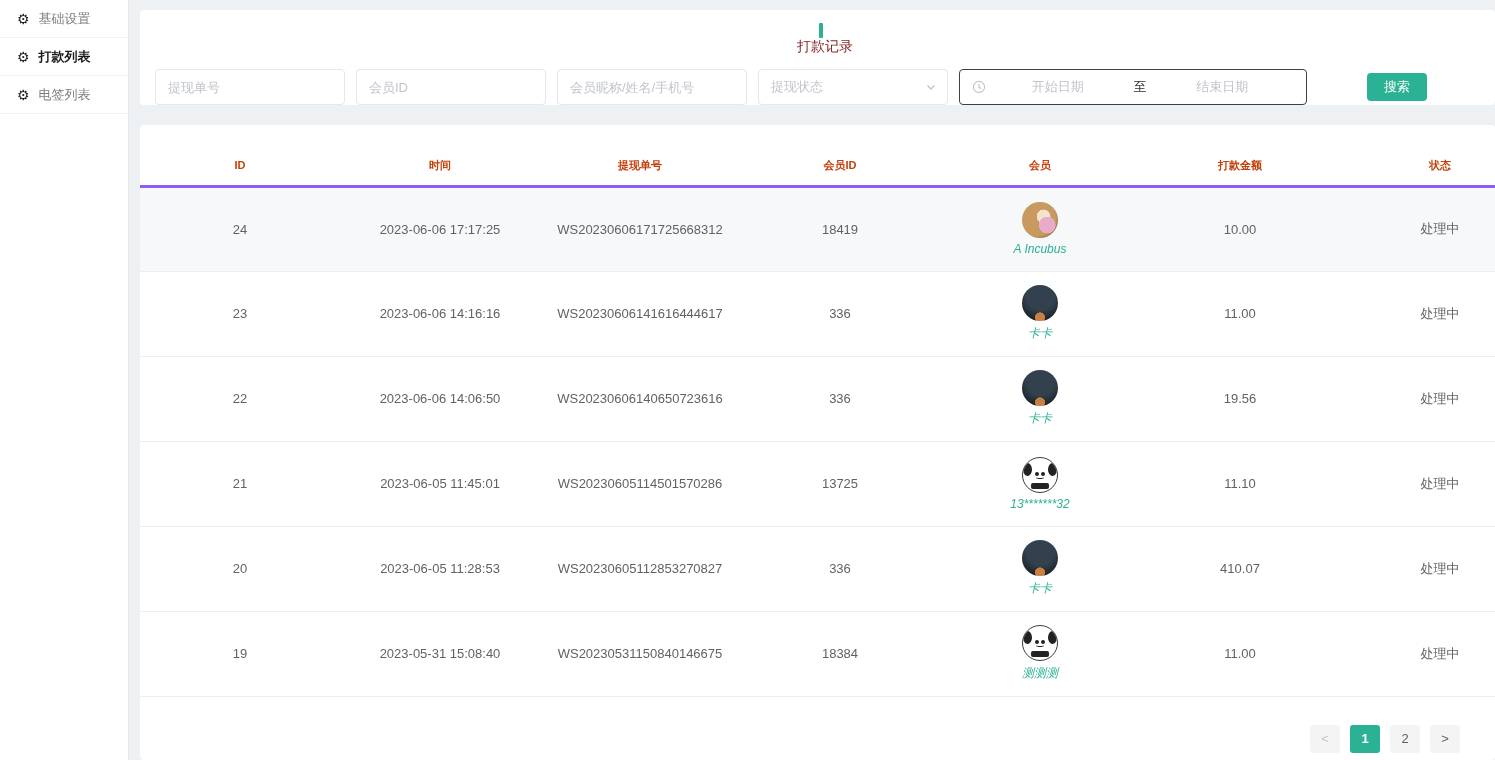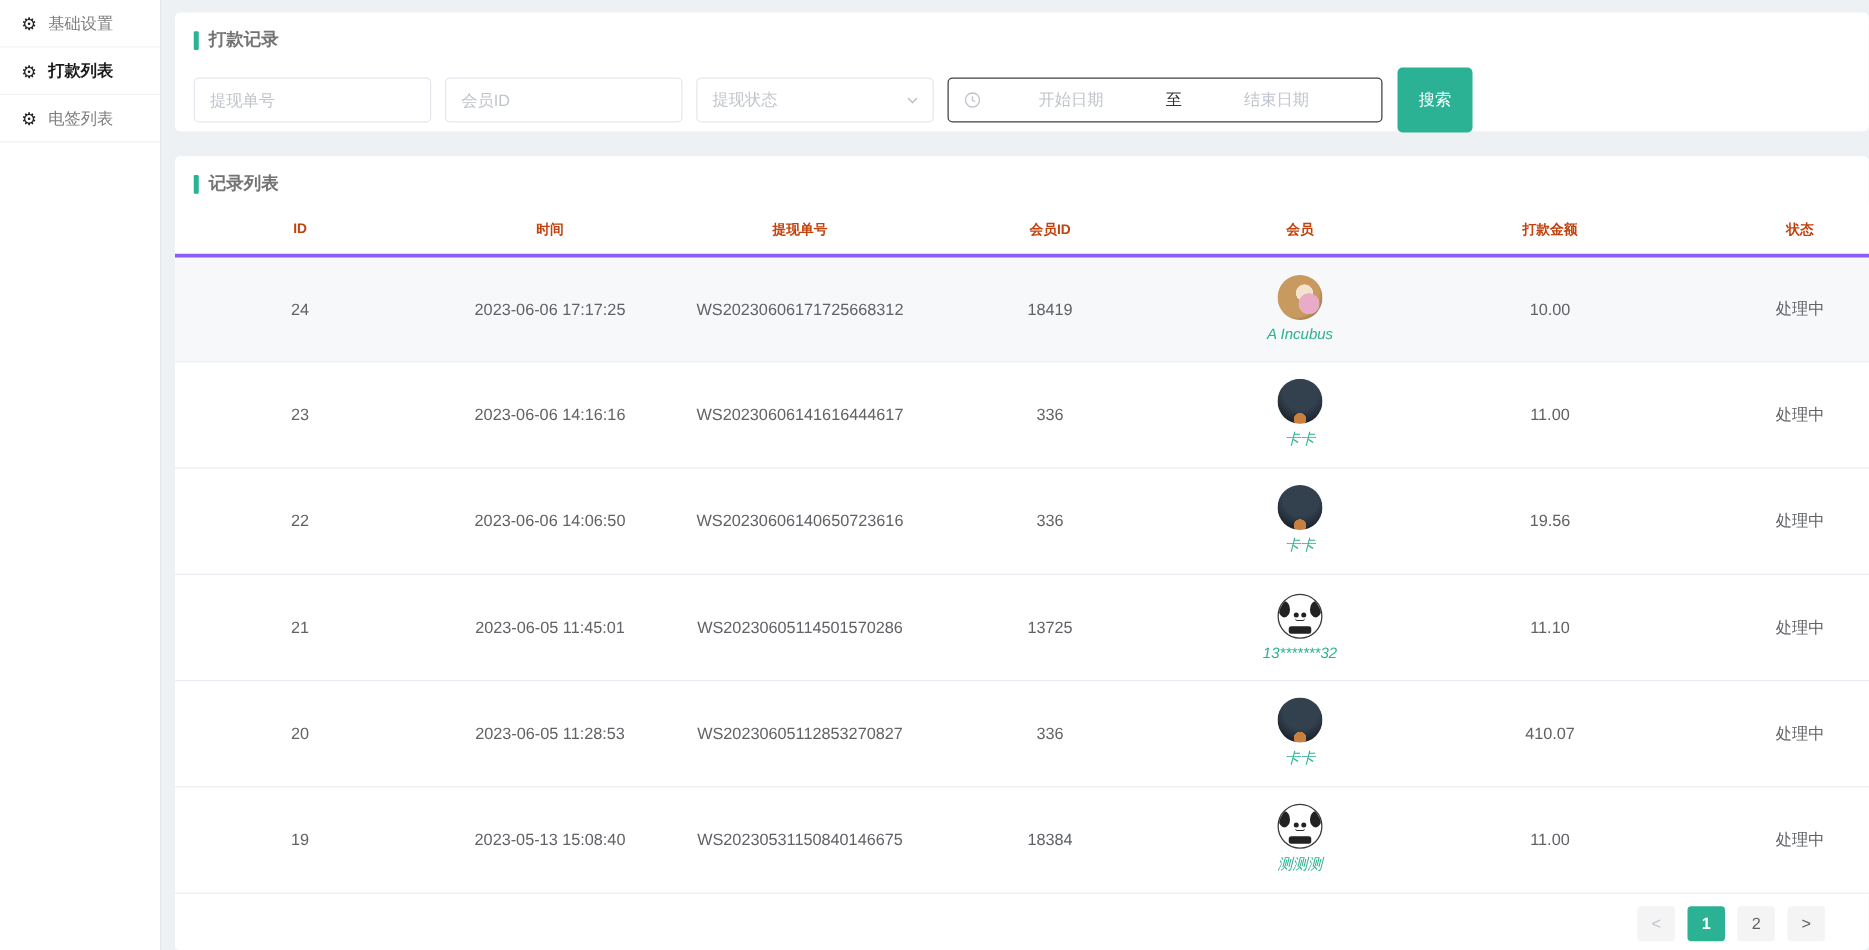--- a/index.html
+++ b/index.html
@@ -19,21 +19,21 @@
     display:flex; align-items:center; height:38px; padding-left:17px;
     border-bottom:1px solid #f2f2f2; cursor:pointer; color:#7d7d7d;
   }
   .side-item .gear { color:#1f1f1f; font-size:14px; margin-right:9px; line-height:1; }
   .side-item.active { color:#1a1a1a; font-weight:bold; }
   
   .main { position:absolute; left:130px; top:0; right:0; bottom:0; padding:10px 0 0 10px; }
   .card { background:#fff; border-radius:4px; }
   .card-filter { height:95px; padding:13px 0 0 15px; }
   .card-records { margin-top:20px; height:635px; padding:13px 0 0 0; position:relative; }
-  .sec-title { display:flex; align-items:center; font-size:14px; font-weight:bold; color:#737373; }
+  .sec-title { display:flex; align-items:center; font-size:14px; font-weight:normal; color:#7f1d1d;flex-direction:column; }
   .sec-title .bar { width:4px; height:15px; border-radius:1px; margin-right:8px; background:#2bb193; }
   .card-records .sec-title { padding-left:15px; }
   
   .filter-row { display:flex; align-items:center; margin-top:13px; }
   .txt-input {
     width:190px; height:36px; border:1px solid #e4e7ed; border-radius:4px;
     padding:0 12px; font-size:13px; color:#606266; outline:none; margin-right:11px;
     font-family:"Liberation Sans", sans-serif; background:#fff;
   }
   .txt-input::placeholder { color:#c0c4cc; }
@@ -44,22 +44,22 @@
   }
   .sel .ph { flex:1; }
   .date-range {
     width:348px; height:36px; border:1px solid #404040; border-radius:4px;
     display:flex; align-items:center; padding:0 12px; margin-right:12px;
     color:#c0c4cc; cursor:pointer; background:#fff;
   }
   .date-range .dph { flex:1; text-align:center; }
   .date-range .sep { color:#303133; padding:0 4px; }
   .btn-search {
-    width:60px; height:52px; border:none; border-radius:4px; background:#2bb193;
-    color:#fff; font-size:13px; cursor:pointer; font-family:"Liberation Sans", sans-serif;
+    width:60px; height:28px; border:none; border-radius:4px; background:#2bb193;
+    color:#fff; font-size:13px; cursor:pointer; font-family:"Liberation Sans", sans-serif;margin-left:48px;
   }
   
   table.records { width:1400px; table-layout:fixed; border-collapse:collapse; margin-top:8px; }
   table.records th {
     height:40px; font-size:11px; color:#c2410c; font-weight:bold;
     text-align:center; border-bottom:3px solid #8b5cf6; background:#fff;
   }
   table.records td {
     height:85px; text-align:center; font-size:13px; color:#606266;
     border-bottom:1px solid #ebeef5; background:#fff;
@@ -121,44 +121,41 @@
 <main class="main">
 
   <section class="card card-filter">
     <div class="sec-title">
       <span class="bar"></span>
       <span>打款记录</span>
     </div>
     <div class="filter-row">
       <input class="txt-input" type="text" placeholder="提现单号" style="">
       <input class="txt-input" type="text" placeholder="会员ID" style="">
+      <input class="txt-input" type="text" placeholder="会员昵称/姓名/手机号" style="">
       <div class="sel">
         <span class="ph">提现状态</span>
         <svg class="icon-svg" width="12" height="12" viewBox="0 0 12 12">
           <path d="M2.5 4.5 L6 8 L9.5 4.5" fill="none" stroke="#c0c4cc" stroke-width="1.3"></path>
         </svg>
       </div>
       <div class="date-range">
         <svg class="icon-svg" width="14" height="14" viewBox="0 0 14 14">
           <circle cx="7" cy="7" r="5.6" fill="none" stroke="#c0c4cc" stroke-width="1.1"></circle>
           <path d="M7 4 L7 7.3 L9.2 8.4" fill="none" stroke="#c0c4cc" stroke-width="1.1"></path>
         </svg>
         <span class="dph">开始日期</span>
         <span class="sep">至</span>
         <span class="dph">结束日期</span>
       </div>
       <button class="btn-search">搜索</button>
     </div>
   </section>
 
   <section class="card card-records">
-    <div class="sec-title">
-      <span class="bar"></span>
-      <span>记录列表</span>
-    </div>
 
     <table class="records">
       <thead>
         <tr>
           <th>ID</th>
           <th>时间</th>
           <th>提现单号</th>
           <th>会员ID</th>
           <th>会员</th>
           <th>打款金额</th>
@@ -238,21 +235,21 @@
             <div class="member-wrap">
               <div class="avatar avatar-night"></div>
               <a class="mname">卡卡</a>
             </div>
           </td>
           <td>410.07</td>
           <td>处理中</td>
         </tr>
         <tr>
           <td>19</td>
-          <td>2023-05-13 15:08:40</td>
+          <td>2023-05-31 15:08:40</td>
           <td>WS20230531150840146675</td>
           <td>18384</td>
           <td>
             <div class="member-wrap">
               <div class="avatar avatar-panda">
                 <span class="p-ear l"></span>
                   <span class="p-ear r"></span>
                 <span class="p-eye l"></span>
                   <span class="p-eye r"></span>
                 <span class="p-mouth"></span>

